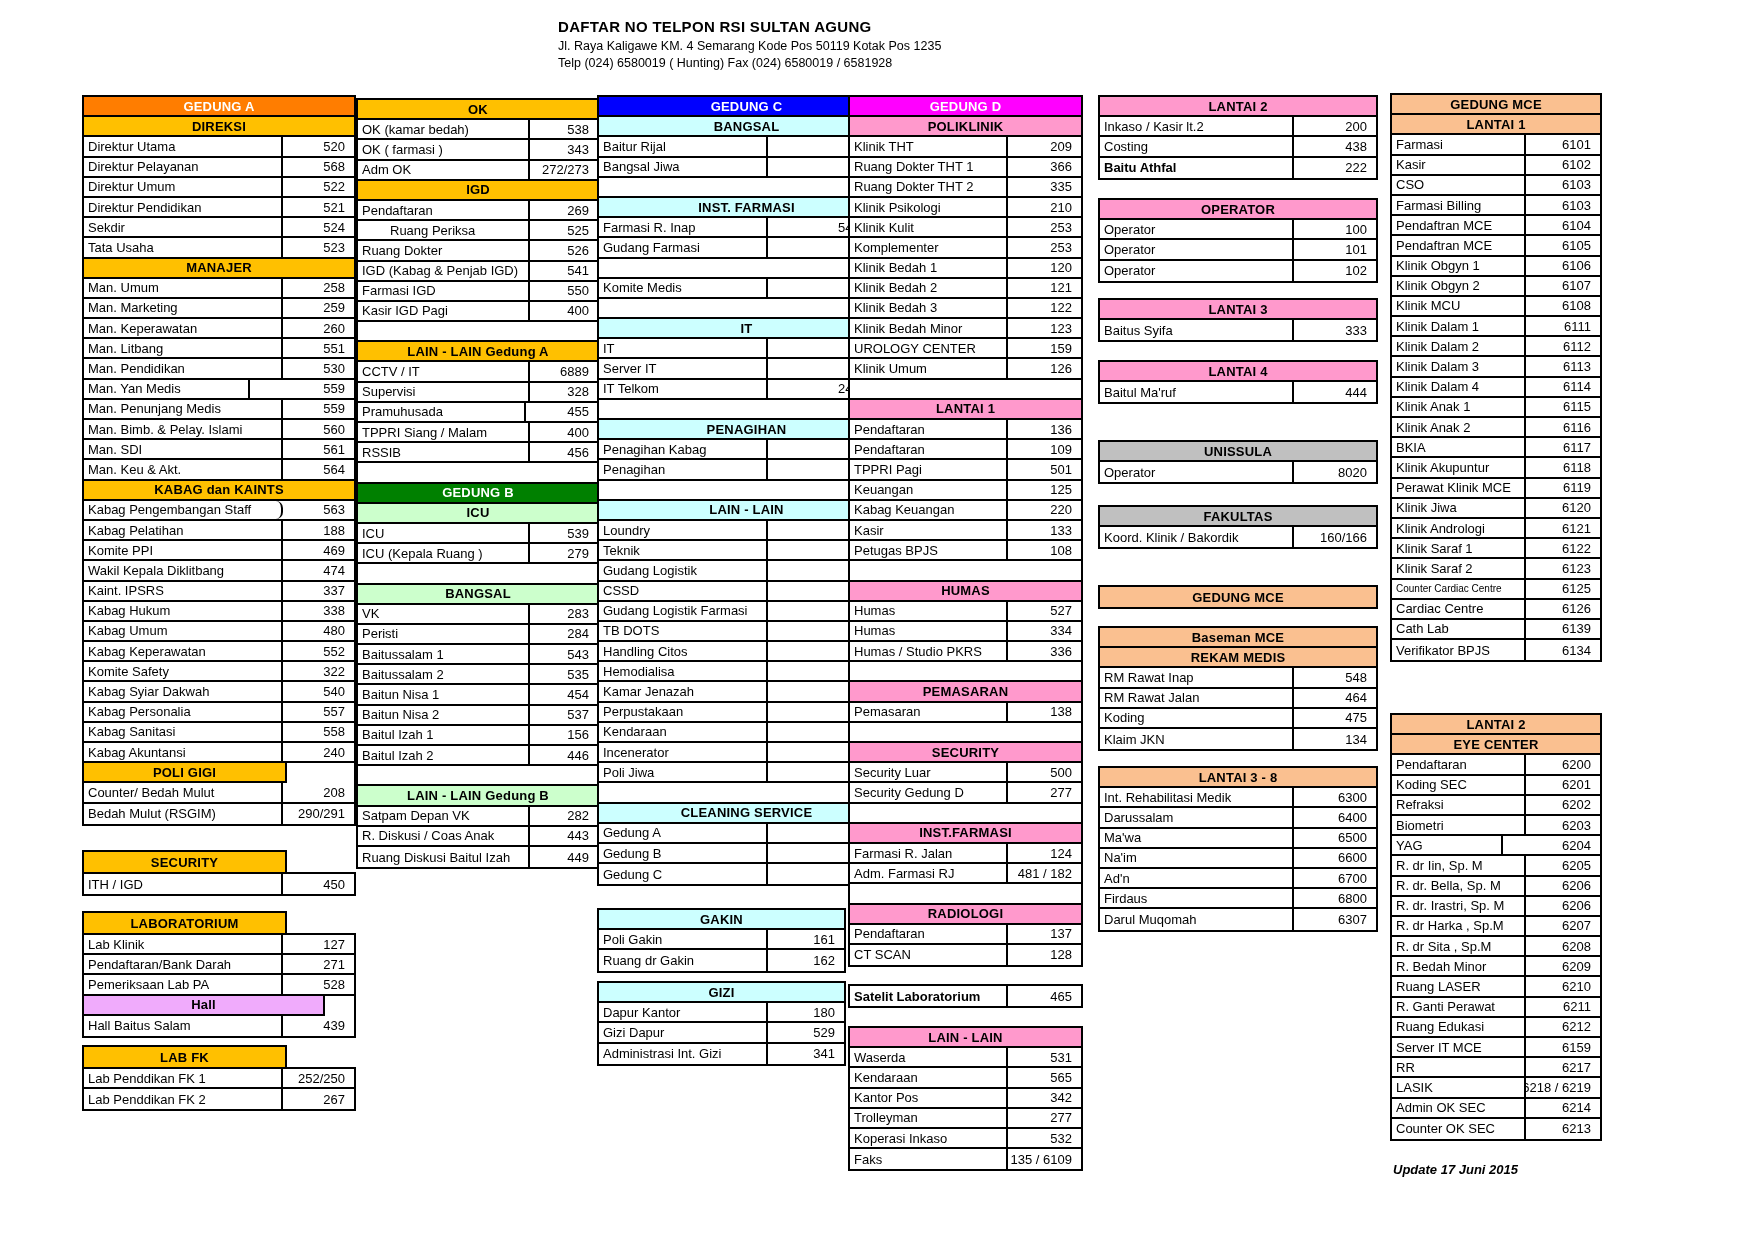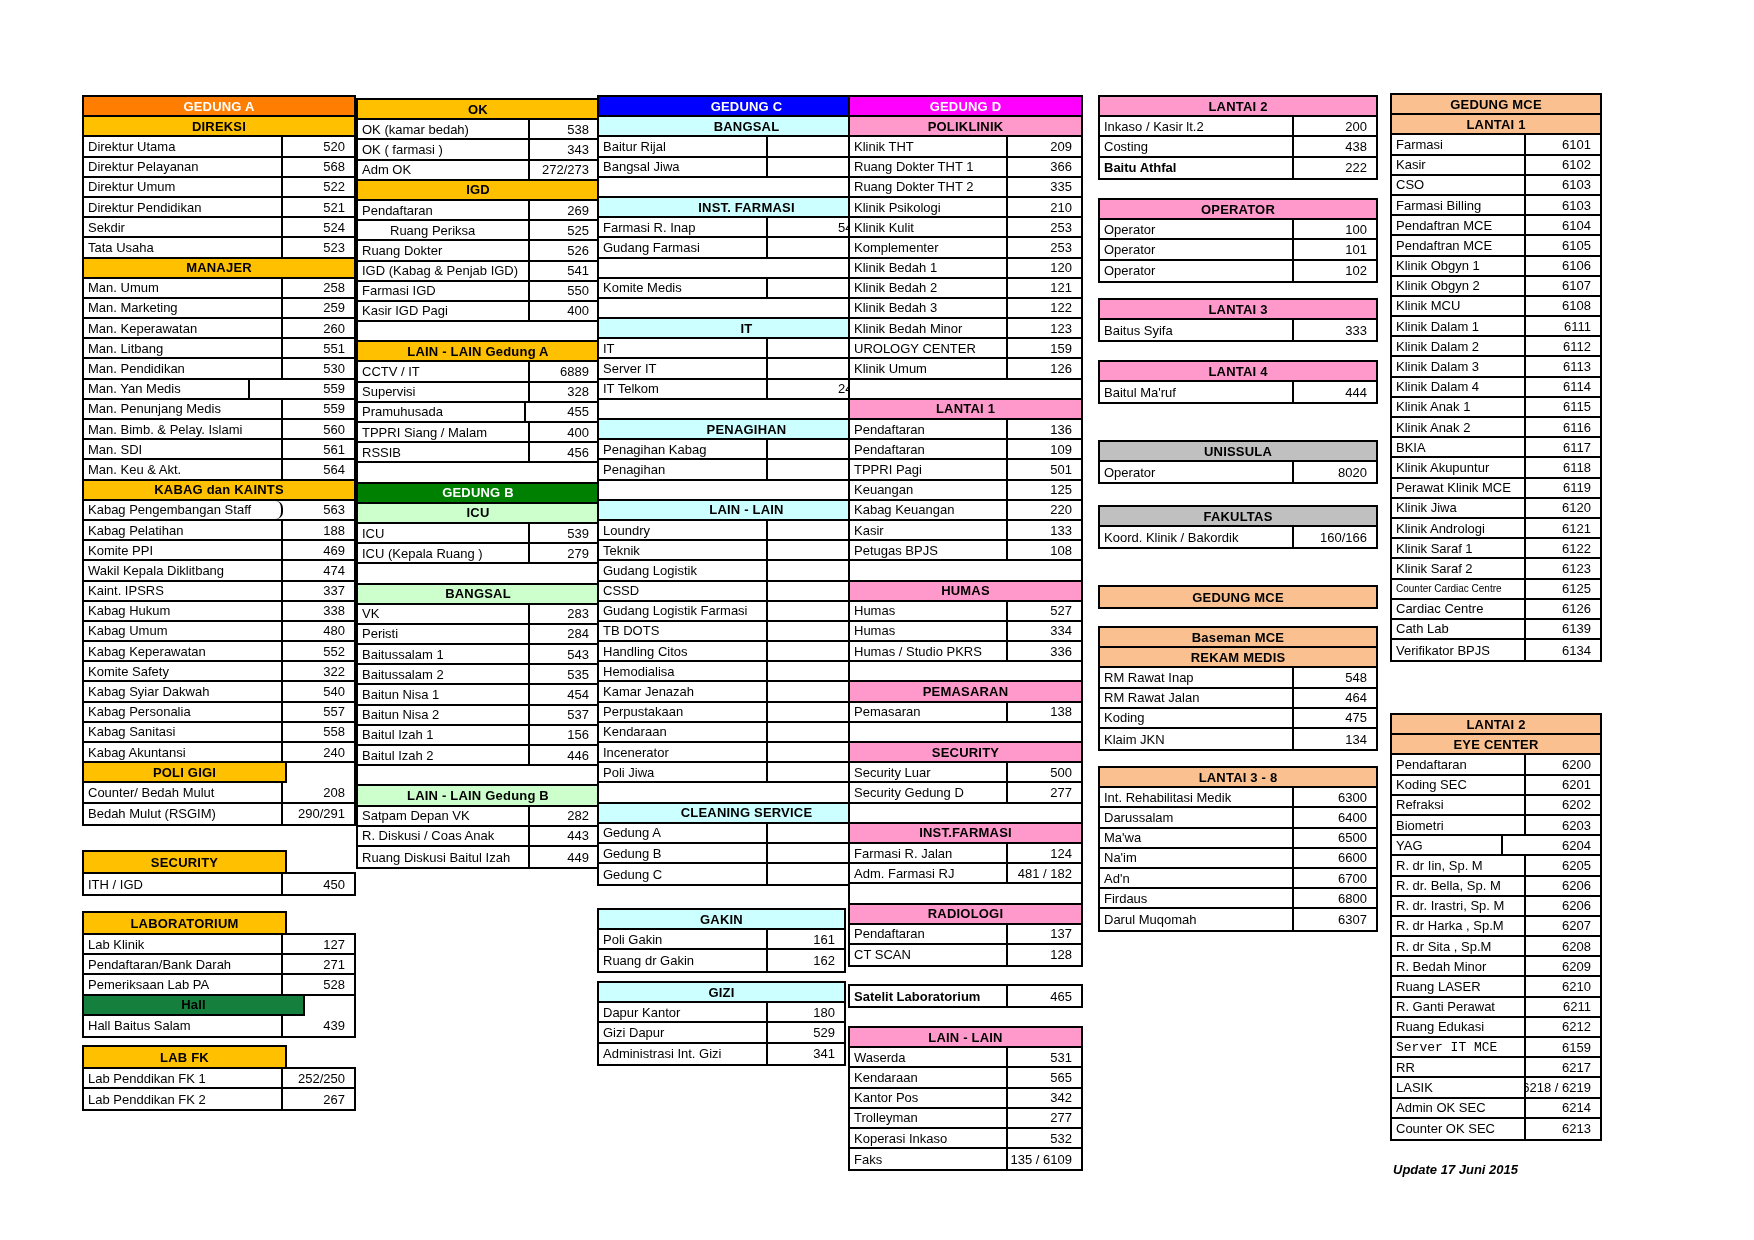--- a/index.html
+++ b/index.html
@@ -19,20 +19,25 @@
          padding-left:4px;white-space:nowrap;overflow:hidden;}
   .ncell{flex:1;display:flex;align-items:center;justify-content:flex-end;
          padding-right:9px;white-space:nowrap;overflow:hidden;}
   .b{font-weight:bold;}
   .s{font-size:10px;}
 </style>
 </head>
 <body>
 
 <div id="sheet">
+  <div class="titleblock">
+    <div class="title">DAFTAR NO TELPON RSI SULTAN AGUNG</div>
+    <div class="subtitle">Jl. Raya Kaligawe KM. 4 Semarang Kode Pos 50119 Kotak Pos 1235</div>
+    <div class="subtitle">Telp (024)  6580019 ( Hunting)  Fax (024)  6580019 / 6581928</div>
+  </div>
   <div id="tables-host">
       <div class="tbl" style="left: 82px; top: 95px; width: 274px;">
         <div class="trow hdr" style="background: rgb(255, 125, 0); color: rgb(255, 255, 255);">GEDUNG A</div>
         <div class="trow hdr" style="background: rgb(255, 192, 0); color: rgb(0, 0, 0);">DIREKSI</div>
         <div class="trow">
           <div class="lcell" style="width: 199px;">Direktur Utama</div>
           <div class="ncell">520</div>
         </div>
         <div class="trow">
           <div class="lcell" style="width: 199px;">Direktur Pelayanan</div>
@@ -176,21 +181,21 @@
           <div class="ncell">127</div>
         </div>
         <div class="trow">
           <div class="lcell" style="width: 199px;">Pendaftaran/Bank Darah</div>
           <div class="ncell">271</div>
         </div>
         <div class="trow">
           <div class="lcell" style="width: 199px;">Pemeriksaan Lab PA</div>
           <div class="ncell">528</div>
         </div>
-        <div class="trow hdr part" style="background: #15803d; color: rgb(0, 0, 0); width: 221px;">Hall</div>
+        <div class="trow hdr part" style="background: #f0abfc; color: rgb(0, 0, 0); width: 241px;">Hall</div>
         <div class="trow">
           <div class="lcell" style="width: 199px;">Hall Baitus Salam</div>
           <div class="ncell">439</div>
         </div>
       </div>
       <div class="tbl" style="left: 82px; top: 1045px; width: 205px;">
         <div class="trow hdr" style="background: rgb(255, 192, 0); color: rgb(0, 0, 0);">LAB FK</div>
       </div>
       <div class="tbl" style="left: 82px; top: 1067px; width: 274px;">
         <div class="trow">
@@ -906,21 +911,21 @@
         </div>
         <div class="trow">
           <div class="lcell" style="width: 134px;">R. Ganti Perawat</div>
           <div class="ncell">6211</div>
         </div>
         <div class="trow">
           <div class="lcell" style="width: 134px;">Ruang Edukasi</div>
           <div class="ncell">6212</div>
         </div>
         <div class="trow">
-          <div class="lcell" style="width: 134px; font-family: Liberation Mono, monospace;">Server IT MCE</div>
+          <div class="lcell" style="width: 134px;">Server IT MCE</div>
           <div class="ncell">6159</div>
         </div>
         <div class="trow">
           <div class="lcell" style="width: 134px;">RR</div>
           <div class="ncell">6217</div>
         </div>
         <div class="trow">
           <div class="lcell" style="width: 134px;">LASIK</div>
           <div class="ncell">6218 / 6219</div>
         </div>

